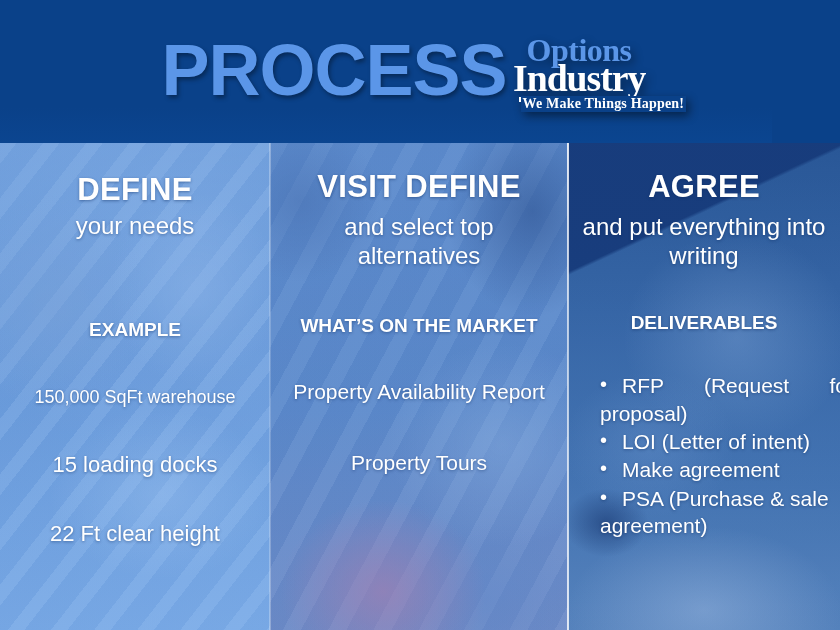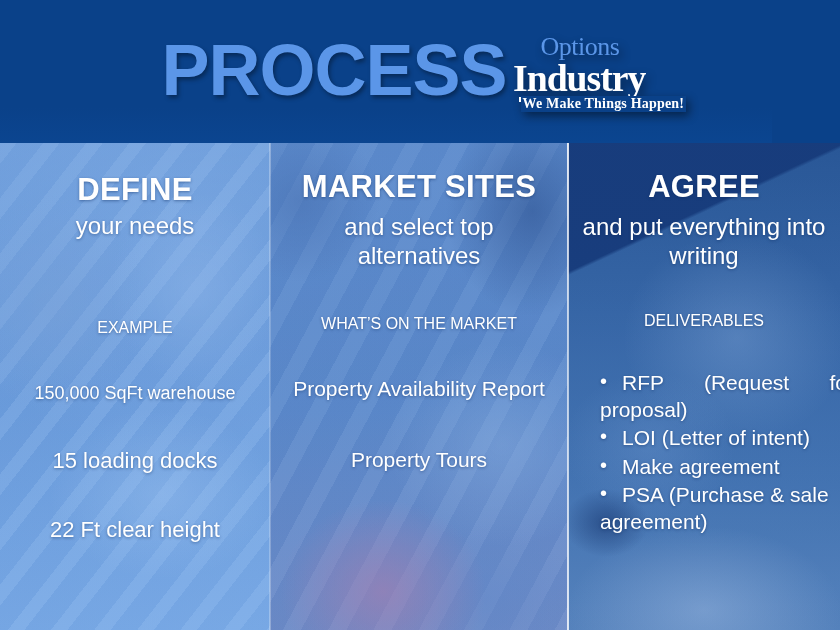--- a/index.html
+++ b/index.html
@@ -46,23 +46,23 @@
   
   #logo {
     position: relative;
     width: 166px;
     height: 78px;
     margin-top: 2px;
     filter: drop-shadow(3px 4px 5px rgba(0,0,0,0.45));
   }
   #logo-options {
     position: absolute;
-    left: 28px; top: 0;
-    font-size: 26px;
-    font-weight: normal;
+    left: 14px; top: 0;
+    font-size: 32px;
+    font-weight: bold;
     font-family: "Liberation Serif", serif;
     color: #5b96e8;
     letter-spacing: -0.5px;
     line-height: 1;
   }
   #logo-industry-box {
     position: absolute;
     left: 0; top: 26px;
     width: 166px;
   }
@@ -213,22 +213,22 @@
     font-weight: bold;
     letter-spacing: 0.3px;
     line-height: 1.1;
   }
   .col-sub {
     font-size: 24px;
     font-weight: normal;
     line-height: 1.22;
   }
   .col-label {
-    font-size: 16px;
-    font-weight: normal;
+    font-size: 19px;
+    font-weight: bold;
     line-height: 1.25;
   }
   .col-item {
     font-size: 21px;
     font-weight: normal;
     line-height: 1.25;
     white-space: nowrap;
   }
 
   
@@ -321,21 +321,21 @@
         <div class="col-label" id="c1-example">EXAMPLE</div>
         <div class="col-item" id="c1-item1">150,000 SqFt warehouse</div>
         <div class="col-item" id="c1-item2">15 loading docks</div>
         <div class="col-item" id="c1-item3">22 Ft clear height</div>
       </div>
     </div>
 
     <div class="col" id="col2">
       <div class="col-bg"></div>
       <div class="col-content">
-        <div class="col-heading" id="c2-heading">MARKET SITES</div>
+        <div class="col-heading" id="c2-heading">VISIT DEFINE</div>
         <div class="col-sub" id="c2-sub">and select top alternatives</div>
         <div class="col-label" id="c2-label">WHAT’S ON THE MARKET</div>
         <div class="col-item" id="c2-item1">Property Availability Report</div>
         <div class="col-item" id="c2-item2">Property Tours</div>
       </div>
     </div>
 
     <div class="col" id="col3">
       <div class="col-bg"></div>
       <div class="col-content">

